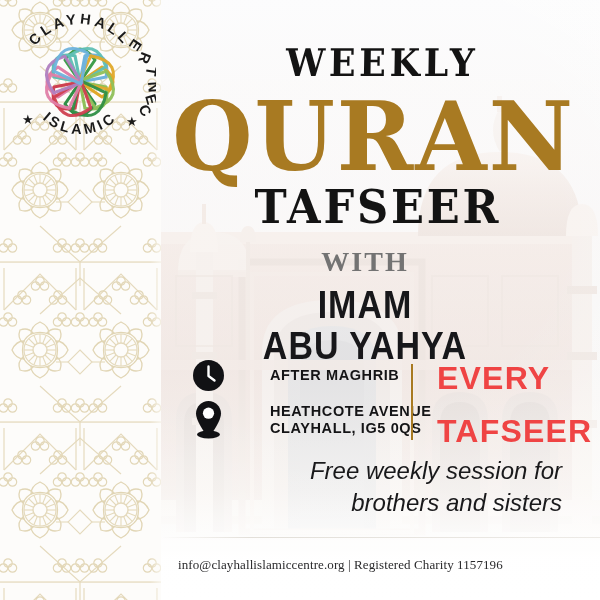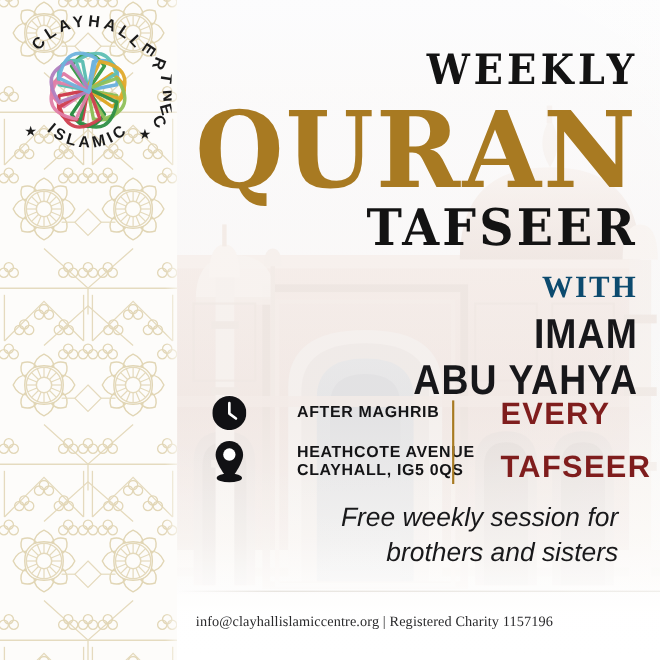--- a/index.html
+++ b/index.html
@@ -43,21 +43,21 @@
     background:linear-gradient(to right, rgba(253,253,251,0) 0%, rgba(253,252,250,0.85) 55%, rgba(253,252,250,0) 100%);
   }
 
   
   .logo{position:absolute;left:4px;top:4px;width:152px;height:152px;}
   .logo svg{display:block;}
 
   
   .headline{
     position:absolute;right:20px;top:44px;width:430px;
-    text-align:right;
+    text-align:center;
   }
   .t-weekly{
     font-family:"DejaVu Serif",serif;
     font-weight:700;
     font-size:38px;
     letter-spacing:4px;
     color:#131313;
     line-height:1;
     transform:scaleX(0.92) skewX(-1deg);
     transform-origin:right center;
@@ -82,21 +82,21 @@
     line-height:1;
     margin-top:-2px;
     transform:scaleX(0.94);
     transform-origin:right center;
   }
   .t-with{
     font-family:"Liberation Serif",serif;
     font-weight:700;
     font-size:28px;
     letter-spacing:2px;
-    color:#0c4a6e;
+    color:#737373;
     line-height:1;
     margin-top:18px;
   }
   .t-imam{
     font-family:"Liberation Sans",sans-serif;
     font-weight:700;
     font-size:34px;
     letter-spacing:1px;
     color:#17171a;
     line-height:1.1;
@@ -128,25 +128,24 @@
 
   .divider{
     position:absolute;left:218px;top:4px;width:2px;height:76px;
     background:#a87a22;
   }
 
   .det-right{position:absolute;left:244px;top:2px;}
   .ev{
     font-family:"Liberation Sans",sans-serif;
     font-weight:700;
-    font-size:28px;
+    font-size:32px;
     letter-spacing:1.2px;
-    color:#7f1d1d;
+    color:#ef4444;
     line-height:1;
-    margin-left:18px;
   }
   .ev.sat{margin-top:21px;}
 
   
   .tagline{
     position:absolute;right:38px;top:455px;width:330px;
     text-align:right;
     font-family:"Liberation Sans",sans-serif;
     font-style:italic;
     font-size:24px;

